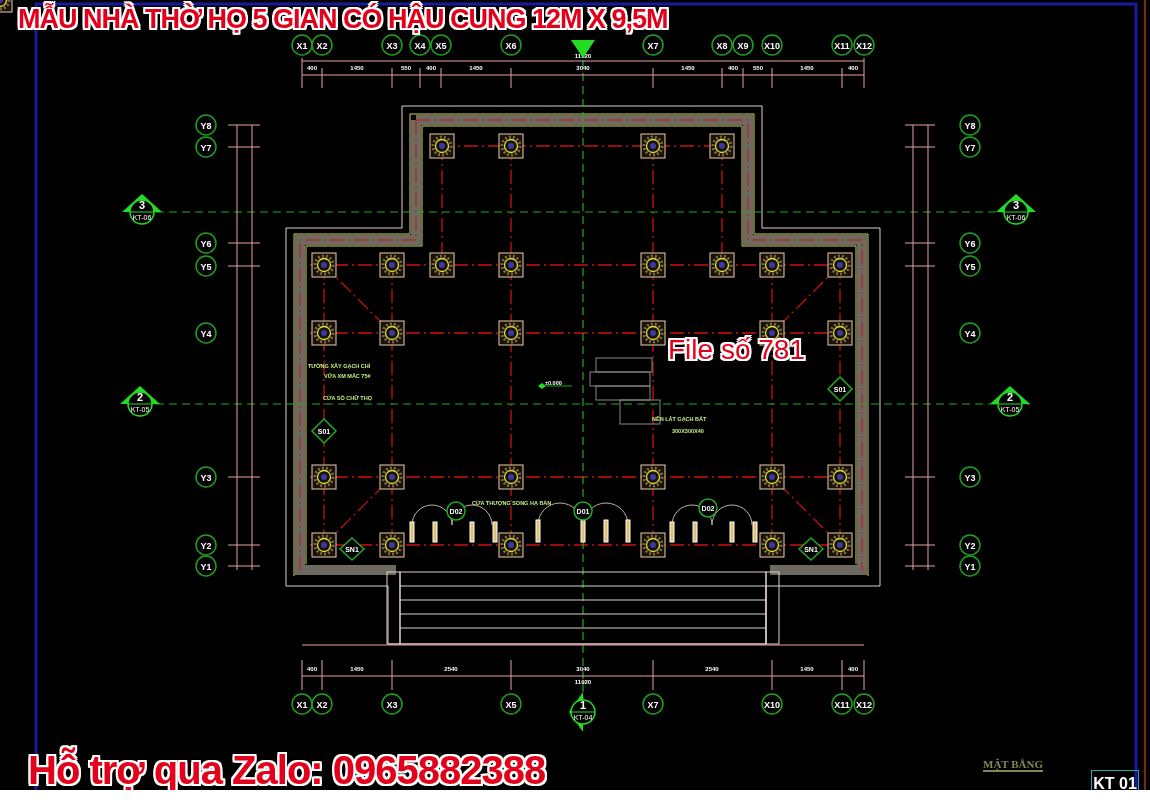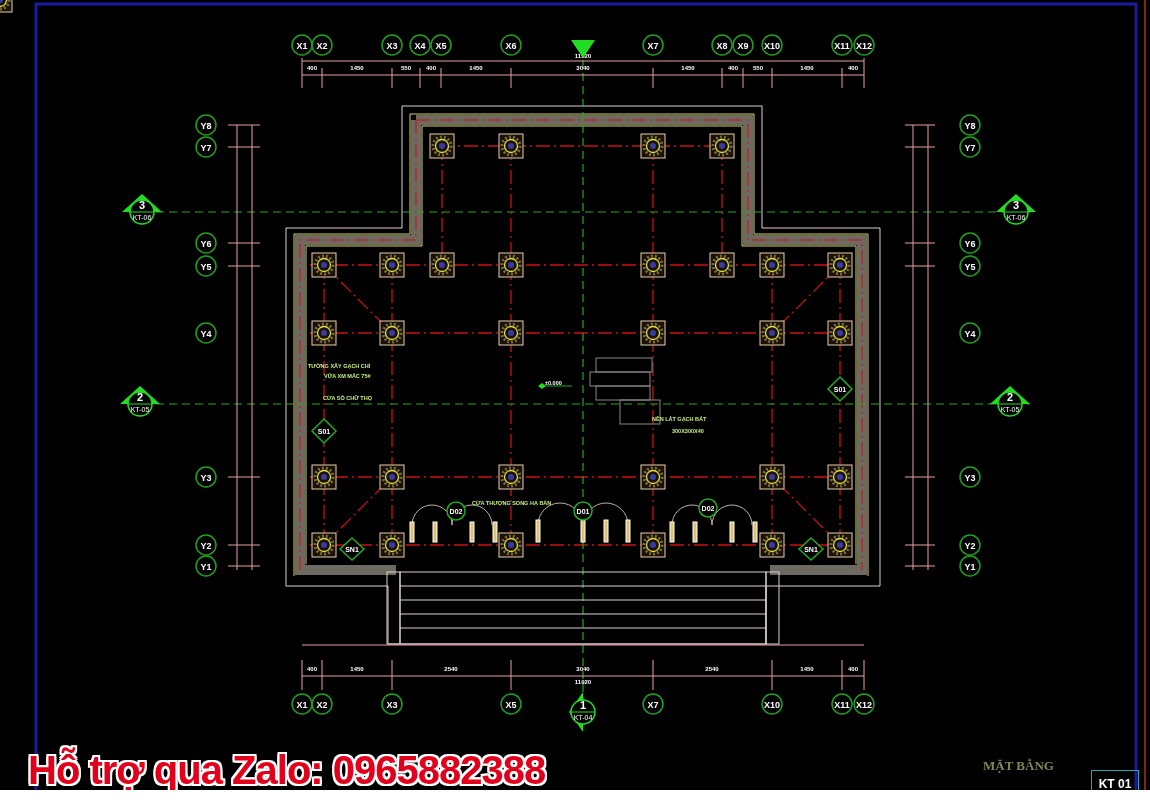--- a/index.html
+++ b/index.html
@@ -5,22 +5,22 @@
   html,body{margin:0;padding:0;background:#000;}
   body{width:1150px;height:803px;position:relative;overflow:hidden;font-family:"Liberation Sans",sans-serif;}
   .canvas{position:absolute;left:0;top:0;width:1150px;height:803px;background:#000;}
   svg{position:absolute;left:0;top:0;}
   .title{position:absolute;left:18px;top:4px;font-family:"Liberation Sans",sans-serif;font-weight:bold;font-size:27px;color:#e2001a;letter-spacing:-1px;
     text-shadow:-2px -2px 0 #fff,2px -2px 0 #fff,-2px 2px 0 #fff,2px 2px 0 #fff,0 -2px 0 #fff,0 2px 0 #fff,-2px 0 0 #fff,2px 0 0 #fff;white-space:nowrap;}
   .wm{position:absolute;font-family:"Liberation Sans",sans-serif;font-size:28px;color:#e2001a;white-space:nowrap;
     text-shadow:-2px -2px 0 #fff,2px -2px 0 #fff,-2px 2px 0 #fff,2px 2px 0 #fff,0 -2px 0 #fff,0 2px 0 #fff,-2px 0 0 #fff,2px 0 0 #fff;}
   .zalo{position:absolute;left:28px;top:748px;font-family:"Liberation Sans",sans-serif;font-weight:bold;font-size:40px;color:#e2001a;letter-spacing:-1px;white-space:nowrap;
     text-shadow:-2px -2px 0 #fff,2px -2px 0 #fff,-2px 2px 0 #fff,2px 2px 0 #fff,0 -2px 0 #fff,0 2px 0 #fff,-2px 0 0 #fff,2px 0 0 #fff;}
-  .sheet-title{position:absolute;left:983px;top:758px;font-family:"Liberation Serif",serif;font-weight:bold;font-size:13px;color:#7e8a52;border-bottom:2px solid #7e8a52;padding-bottom:16px;white-space:nowrap;}
-  .sheet-no{position:absolute;left:1091px;top:770px;width:46px;height:30px;border:1px solid #2aa6a6;border-bottom:none;color:#fff;font-family:"Liberation Sans",sans-serif;font-weight:bold;font-size:12px;text-align:center;line-height:26px;}
+  .sheet-title{position:absolute;left:983px;top:758px;font-family:"Liberation Serif",serif;font-weight:bold;font-size:11px;color:#7e8a52;border-bottom:2px solid #7e8a52;padding-bottom:0;white-space:nowrap;}
+  .sheet-no{position:absolute;left:1091px;top:770px;width:46px;height:30px;border:1px solid #2aa6a6;border-bottom:none;color:#fff;font-family:"Liberation Sans",sans-serif;font-weight:bold;font-size:16px;text-align:center;line-height:26px;}
   .bottom-strip{position:absolute;left:0;top:790px;width:1150px;height:13px;background:#fff;}
 </style>
 </head>
 <body>
 
 <div class="canvas">
 <svg width="1150" height="803" viewBox="0 0 1150 803">
 
   <rect x="36" y="4" width="1100" height="790" fill="none" stroke="#1a1aa0" stroke-width="3"></rect>
   <line x1="1145" y1="0" x2="1145" y2="790" stroke="#7a2a10" stroke-width="2"></line>
@@ -369,17 +369,19 @@
     <text x="672" y="433">300X300X40</text>
     <text x="472" y="505">CỬA THƯỢNG SONG HẠ BẢN</text>
   </g>
   <g>
     <path d="M538,386 l4,-3 l4,3 l-4,3 Z" fill="#22dd22"></path>
     <line x1="546" y1="386" x2="572" y2="386" stroke="#22dd22" stroke-width="0.8"></line>
     <text x="545" y="385" fill="#fff" font-family="Liberation Sans, sans-serif" font-size="5.5" font-weight="bold">±0.000</text>
   </g>
 </svg>
 
+<div class="title">MẪU NHÀ THỜ HỌ 5 GIAN CÓ HẬU CUNG 12M X 9,5M</div>
+<div class="wm" style="left:668px;top:334px;">File số 781</div>
 <div class="zalo">Hỗ trợ qua Zalo: 0965882388</div>
 <div class="sheet-title">MẶT BẰNG</div>
 <div class="sheet-no">KT 01</div>
 <div class="bottom-strip"></div>
 </div>
 
 </body></html>

